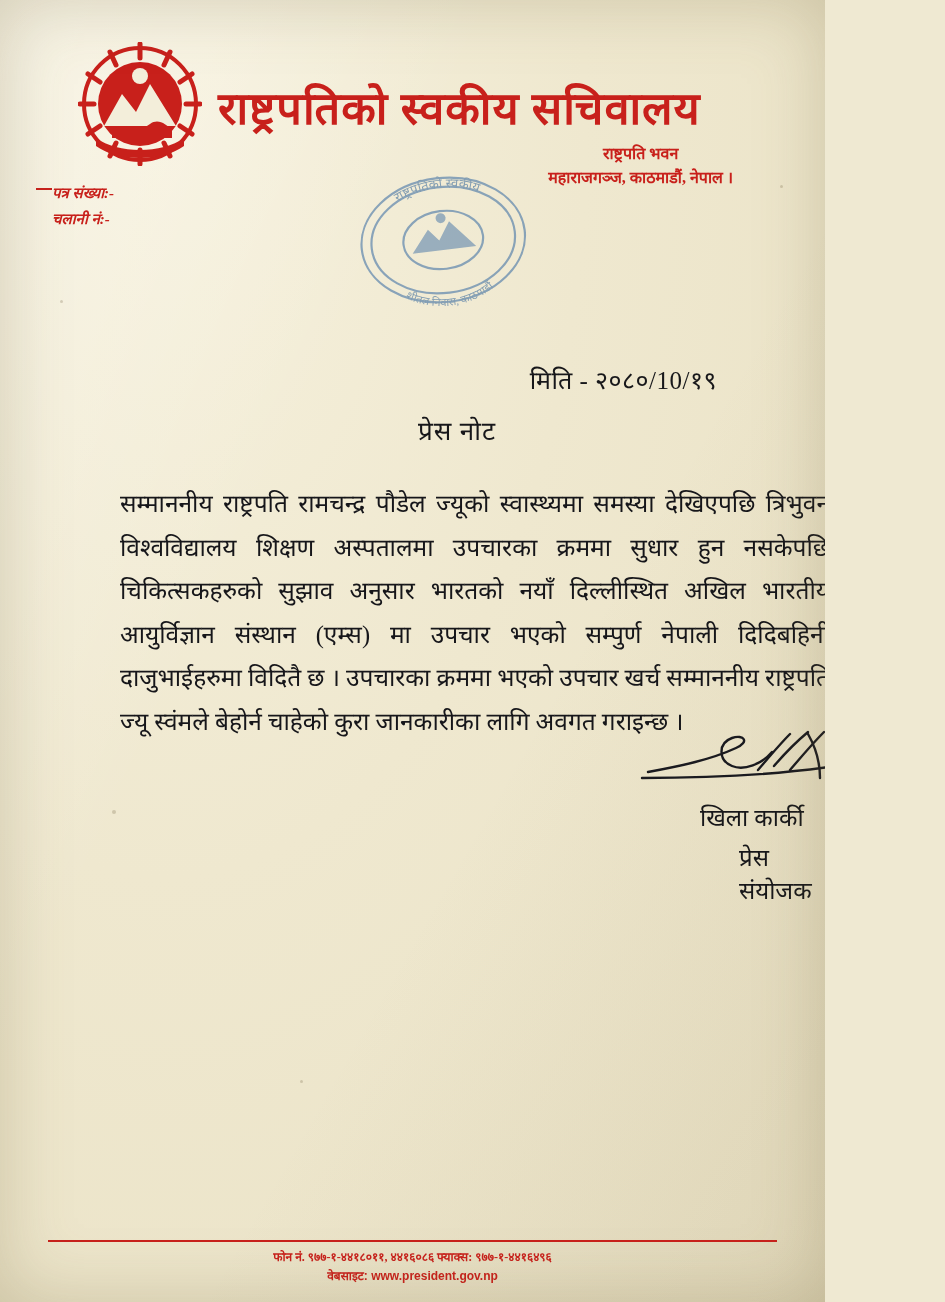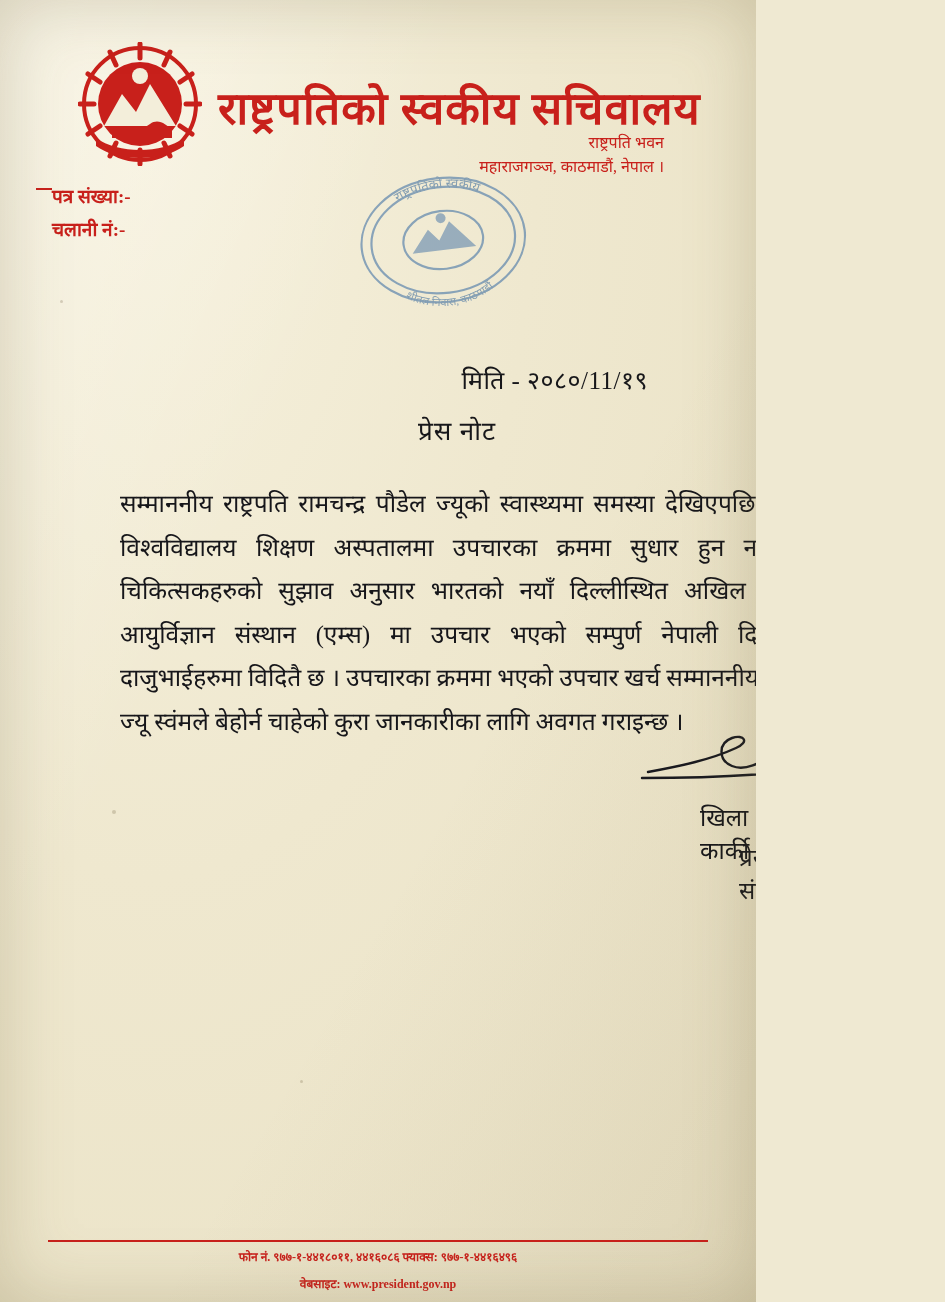--- a/index.html
+++ b/index.html
@@ -8,21 +8,21 @@
   }
   body {
     width: 945px;
     height: 1302px;
     background: #efe9d2;
     font-family: "Liberation Sans", sans-serif;
     overflow: hidden;
   }
   .page {
     position: relative;
-    width: 756px;
+    width: 825px;
     height: 1302px;
     background:
       radial-gradient(ellipse at 20% 10%, #f6f1dd 0%, #efe8cf 45%, #e9e1c4 100%);
     box-sizing: border-box;
     overflow: hidden;
   }
   
   .grain {
     position: absolute;
     inset: 0;
@@ -62,39 +62,40 @@
     font-family: "Liberation Serif", serif;
     font-size: 45px;
     font-weight: bold;
     color: #c8201b;
     letter-spacing: 1px;
     white-space: nowrap;
   }
   .org-address {
     position: absolute;
     right: 92px;
-    top: 97px;
-    text-align: right;
+    top: 108px;
+    text-align: center;
     color: #c8201b;
     font-family: "Liberation Serif", serif;
     font-size: 16px;
-    font-weight: normal;
+    font-weight: bold;
     line-height: 1.5;
   }
 
   
   .refblock {
     position: absolute;
     left: 52px;
     top: 180px;
     color: #c8201b;
     font-family: "Liberation Serif", serif;
-    font-size: 19px;
+    font-size: 15px;
     font-weight: bold;
     line-height: 1.75;
+    font-style: italic;
   }
   .refblock .dash {
     position: absolute;
     left: -16px;
     top: 8px;
     width: 16px;
     height: 2px;
     background: #c8201b;
   }
 
@@ -186,22 +187,21 @@
     right: 0;
     top: 1248px;
     text-align: center;
     color: #c8201b;
     font-family: "Liberation Serif", serif;
     font-size: 12px;
     font-weight: bold;
     line-height: 1.6;
   }
   .footer .site {
-    font-family: Liberation Serif, serif;
-    margin-top: 8px;
+    font-family: Liberation Sans, sans-serif;
   }
   .footer .site b { font-weight: bold; }
 
   
   .speck {
     position: absolute;
     background: rgba(90,74,40,0.22);
     border-radius: 50%;
     pointer-events: none;
   }
@@ -287,21 +287,21 @@
         <text>
           <textPath href="#arcTop" startOffset="50%" text-anchor="middle">राष्ट्रपतिको स्वकीय</textPath>
         </text>
         <text font-size="11">
           <textPath href="#arcBottom" startOffset="50%" text-anchor="middle">शीतल निवास, काठमाडौं</textPath>
         </text>
       </g>
     </svg>
   </div>
 
-  <div class="date-line">मिति - २०८०/11/१९</div>
+  <div class="date-line">मिति - २०८०/10/१९</div>
 
   <div class="doc-heading">प्रेस नोट</div>
 
   <div class="body-text">
     <p>सम्माननीय राष्ट्रपति रामचन्द्र पौडेल ज्यूको स्वास्थ्यमा समस्या देखिएपछि त्रिभुवन विश्वविद्यालय शिक्षण अस्पतालमा उपचारका क्रममा सुधार हुन नसकेपछि चिकित्सकहरुको सुझाव अनुसार भारतको नयाँ दिल्लीस्थित अखिल भारतीय आयुर्विज्ञान संस्थान (एम्स) मा उपचार भएको सम्पुर्ण नेपाली दिदिबहिनी दाजुभाईहरुमा विदितै छ । उपचारका क्रममा भएको उपचार खर्च सम्माननीय राष्ट्रपति ज्यू स्वंमले बेहोर्न चाहेको कुरा जानकारीका लागि अवगत गराइन्छ ।</p>
   </div>
 
   <div class="signature">
     <svg viewBox="0 0 220 66" width="220" height="66" aria-hidden="true">
       <g fill="none" stroke="#1a1a1f" stroke-width="2.4" stroke-linecap="round" stroke-linejoin="round">

